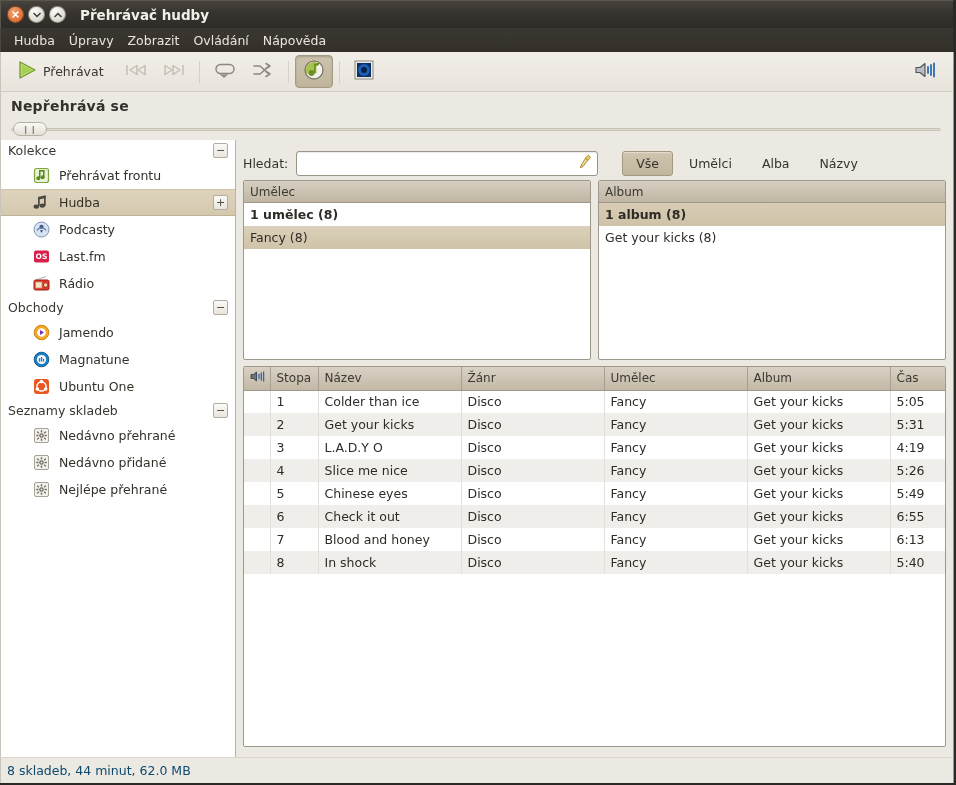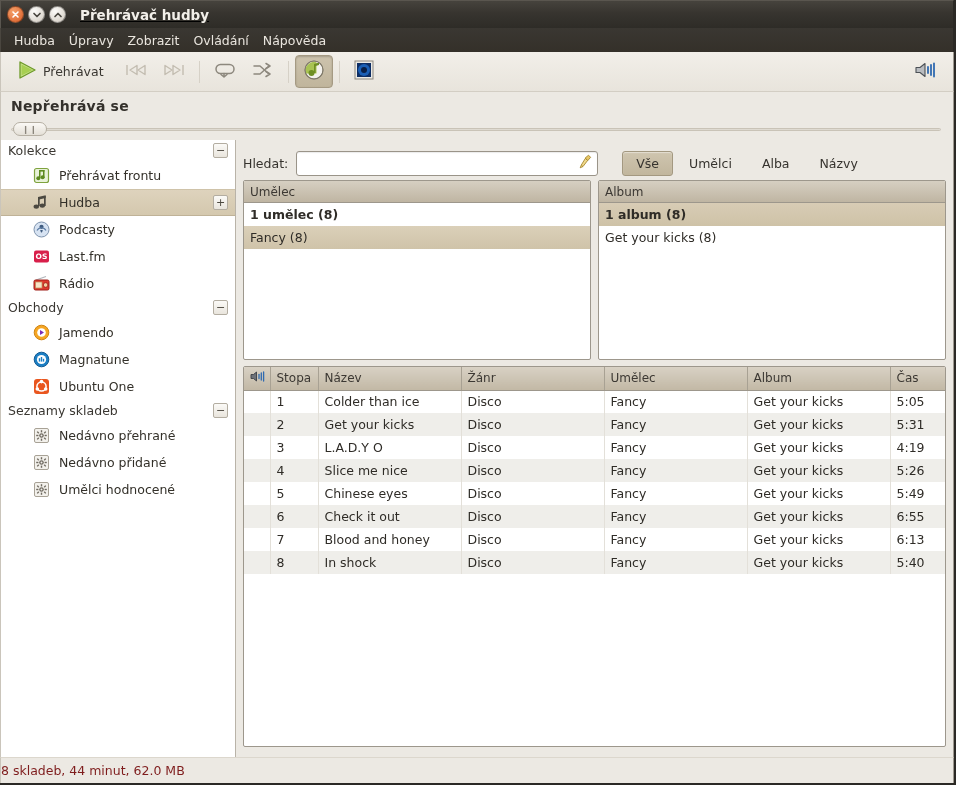--- a/index.html
+++ b/index.html
@@ -23,21 +23,20 @@
   
   .titlebar {
     height: 28px;
     background: linear-gradient(to bottom, #46433d 0%, #37342f 45%, #2e2c27 100%);
     display: flex; align-items: center;
     padding-left: 6px;
     flex: 0 0 28px;
     border-top: 1px solid #5a564f;
     border-left: 1px solid #5a564f;
     border-right: 1px solid #2b2925;
-    text-decoration: underline;
   }
   .wbtns { display: flex; gap: 4px; align-items: center; }
   .wbtn {
     width: 17px; height: 17px; border-radius: 50%;
     display: flex; align-items: center; justify-content: center;
     font-size: 9px; color: #fff; font-weight: bold;
     border: 1px solid rgba(0,0,0,.35);
   }
   .wbtn.close { background: radial-gradient(circle at 35% 30%, #f5a06a, #e0703a 70%, #c3521f); }
   .wbtn.min, .wbtn.max { background: radial-gradient(circle at 35% 30%, #fdfcfa, #ddd8d0 70%, #bdb8b0); color:#4a4741; }
@@ -235,21 +234,22 @@
   .col-genre { width: 143px; }
   .col-artist { width: 143px; }
   .col-album { width: 143px; }
   .col-time { width: 75px; }
 
   
   .statusbar {
     flex: 0 0 26px; height: 26px;
     background: #ece9e3;
     display: flex; align-items: center;
-    color: #7f1d1d; font-size: 12.5px;
+    padding-left: 6px;
+    color: #0c4a6e; font-size: 12.5px;
     border-left: 1px solid #cac5bb;
     border-right: 1px solid #9d988f;
     border-top: 1px solid #dcd7cd;
   }
 </style>
 </head>
 <body>
 
 <div class="window">
 
@@ -558,21 +558,21 @@
                 <rect x="7.8" y="11.6" width="1.4" height="2.2"></rect>
             <rect x="3.2" y="7.8" width="2.2" height="1.4"></rect>
                 <rect x="11.6" y="7.8" width="2.2" height="1.4"></rect>
             <rect x="4.3" y="4.3" width="1.4" height="2.2" transform="rotate(-45 5 5.4)"></rect>
             <rect x="11.3" y="10.5" width="1.4" height="2.2" transform="rotate(-45 12 11.6)"></rect>
             <rect x="11.3" y="4.3" width="1.4" height="2.2" transform="rotate(45 12 5.4)"></rect>
             <rect x="4.3" y="10.5" width="1.4" height="2.2" transform="rotate(45 5 11.6)"></rect>
               </g>
           </svg>
         </span>
-        <span class="lbl">Umělci hodnocené</span>
+        <span class="lbl">Nejlépe přehrané</span>
       </div>
     </div>
 
     <div class="rightpane">
 
       <div class="searchrow">
         <span class="searchlbl">Hledat:</span>
         <div class="searchfield">
           <input type="text" value="" placeholder="" style="">
           <span>

